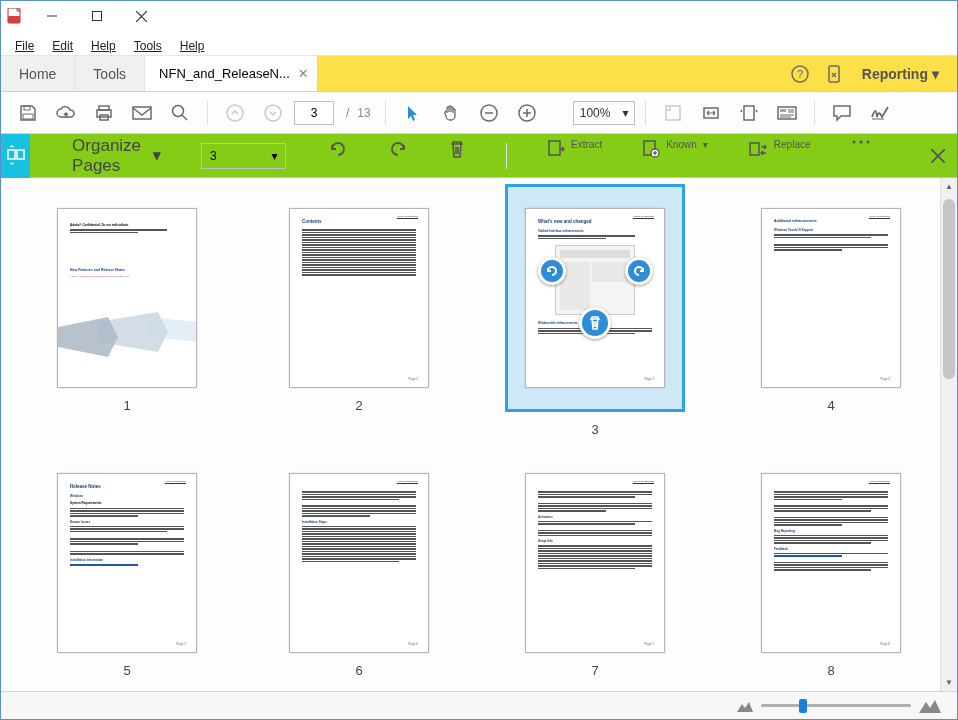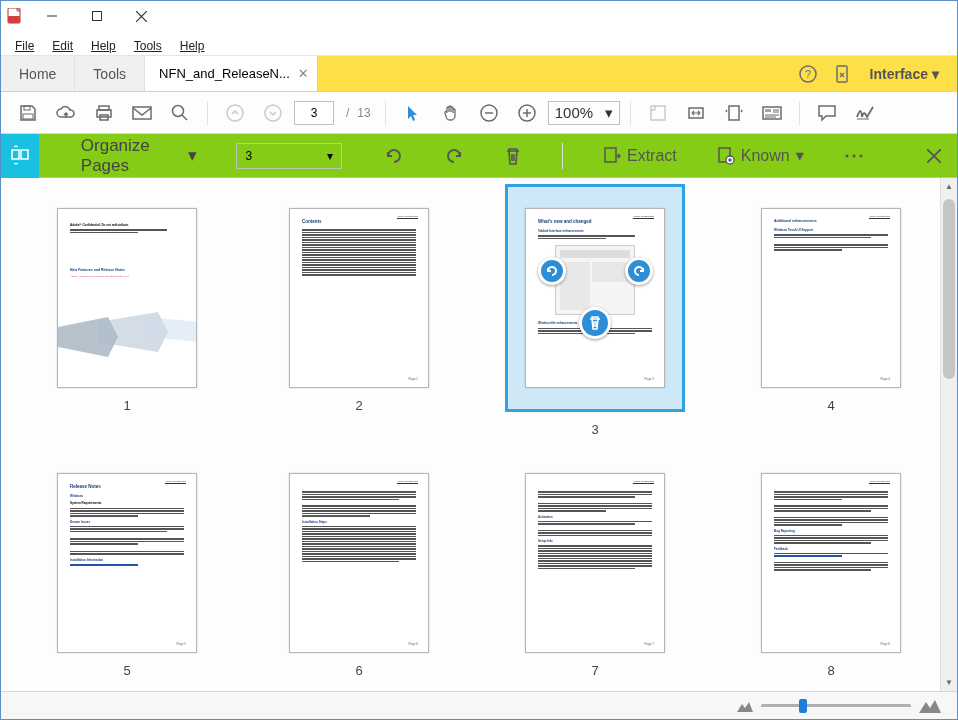--- a/index.html
+++ b/index.html
@@ -21,27 +21,27 @@
 .tabright { display:flex; align-items:center; gap:6px; padding-right:10px;}
 .tabright .ic { width:28px; height:28px; display:flex; align-items:center; justify-content:center; color:#6b6b6b; border-radius:2px;}
 .username { display:flex; align-items:center; gap:4px; font-size:14px; font-weight:600; color:#555; padding:0 8px;}
 
 .maintoolbar { height: 42px; display:flex; align-items:center; gap:4px; padding:0 10px; border-bottom:1px solid #d6d6d6; background:#fdfdfd;}
 .tbbtn { width:34px; height:34px; display:flex; align-items:center; justify-content:center; color:#6b6b6b; border-radius:2px;}
 .tbbtn.disabled { color:#c9c9c9; }
 .sep { width:1px; height:24px; background:#e0e0e0; margin:0 6px; }
 .pagefield { width:40px; height:24px; border:1px solid #c0c0c0; text-align:center; font-size:12px;}
 .pagetotal { font-size:12px; color:#888; padding:0 4px 0 8px;}
-.zoomdd { height:24px; border:1px solid #c0c0c0; display:flex; align-items:center; padding:0 6px; gap:12px; font-size:15px; color:#333;}
+.zoomdd { height:24px; border:1px solid #c0c0c0; display:flex; align-items:center; padding:0 6px; gap:12px; font-size:12px; color:#333;margin-left:25px;}
 
 .orgbar { height:44px; display:flex; align-items:center; background:#84cc16; border-bottom:1px solid #fca5a5;gap:24px;}
 .orgicon { width:44px; height:44px; background:#18c1e0; display:flex; align-items:center; justify-content:center; color:#fff;}
 .orgtitle { font-size:17px; color:#444; padding:0 16px 0 18px; display:flex; align-items:center; gap:4px;}
 .pagesel { width:120px; height:26px; border:1px solid #c0c0c0; display:flex; align-items:center; justify-content:space-between; padding:0 8px; font-size:12px; margin-right:10px;}
-.orgbtn { height:34px; padding:0 8px; display:flex; align-items:center; gap:6px; color:#555; font-size:16px;}
+.orgbtn { height:34px; padding:0 8px; display:flex; align-items:flex-start; gap:6px; color:#555; font-size:10px;}
 .orgbar .sep2 { width:1px; height:26px; background:#e0e0e0; margin:0 8px;}
 .orgspacer { flex:1; }
 .orgclose { width:34px; display:flex; align-items:center; justify-content:center; color:#555; margin-right:8px;}
 
 .content { position:relative; height: calc(720px - 30px - 25px - 36px - 42px - 44px - 28px - 2px); background:#fdfdfd; overflow:hidden;}
 .thumbgrid { display:grid; grid-template-columns: repeat(4, 1fr); padding: 30px 40px 10px 40px; column-gap: 60px; row-gap: 36px;}
 .thumbcell { display:flex; flex-direction:column; align-items:center; }
 .thumb { width:140px; height:180px; border:1px solid #b5b5b5; background:#fff; position:relative; box-shadow:0 0 2px rgba(0,0,0,.15); overflow:hidden; padding:10px 12px; font-size:2px; color:#333; line-height:1.4;}
 .selborder { border:3px solid #2fa3e0; padding:10px; background:#cfe8f7; width:180px; height:228px; display:flex; align-items:center; justify-content:center; position:relative; margin-top:-24px;}
 .selborder .thumb { width:140px; height:180px; }
@@ -124,21 +124,21 @@
         </svg>
       </div>
     <div class="ic">
         <svg width="16" height="18" viewBox="0 0 16 18">
           <rect x="3" y="1" width="10" height="16" rx="1" fill="none" stroke="currentColor" stroke-width="1.5"></rect>
           <line x1="6" y1="8" x2="10" y2="12" stroke="currentColor" stroke-width="1.2"></line>
           <line x1="10" y1="8" x2="6" y2="12" stroke="currentColor" stroke-width="1.2"></line>
         </svg>
       </div>
     <div class="username">
-        <span>Interface</span>
+        <span>Reporting</span>
         <span>▾</span>
       </div>
   </div>
 </div>
 
 <div class="maintoolbar">
   <div class="tbbtn">
       <svg width="18" height="18" viewBox="0 0 18 18">
         <path d="M2 2h11l3 3v11H2z" fill="none" stroke="currentColor" stroke-width="1.5"></path>
         <rect x="5" y="2" width="6" height="4" fill="none" stroke="currentColor"></rect>
@@ -300,20 +300,27 @@
     </div>
   <div class="orgbtn">
       <svg width="18" height="20" viewBox="0 0 18 20">
         <rect x="2" y="2" width="11" height="14" fill="none" stroke="currentColor" stroke-width="1.5"></rect>
         <circle cx="13" cy="14" r="4" fill="#fff" stroke="currentColor" stroke-width="1.3"></circle>
         <line x1="13" y1="12" x2="13" y2="16" stroke="currentColor" stroke-width="1.3"></line>
         <line x1="11" y1="14" x2="15" y2="14" stroke="currentColor" stroke-width="1.3"></line>
       </svg>
       <span>Known</span>
       <span>▾</span>
+    </div>
+  <div class="orgbtn">
+      <svg width="20" height="20" viewBox="0 0 20 20">
+        <rect x="2" y="4" width="9" height="12" fill="none" stroke="currentColor" stroke-width="1.5"></rect>
+        <path d="M13 8h5M16 6l2 2-2 2M18 14h-5M15 12l-2 2 2 2" fill="none" stroke="currentColor" stroke-width="1.4"></path>
+      </svg>
+      <span>Replace</span>
     </div>
   <div class="orgbtn">
       <svg width="20" height="6" viewBox="0 0 20 6">
         <circle cx="3" cy="3" r="1.5" fill="currentColor"></circle>
         <circle cx="10" cy="3" r="1.5" fill="currentColor"></circle>
         <circle cx="17" cy="3" r="1.5" fill="currentColor"></circle>
       </svg>
     </div>
   <div class="orgspacer"></div>
   <div class="orgclose">

